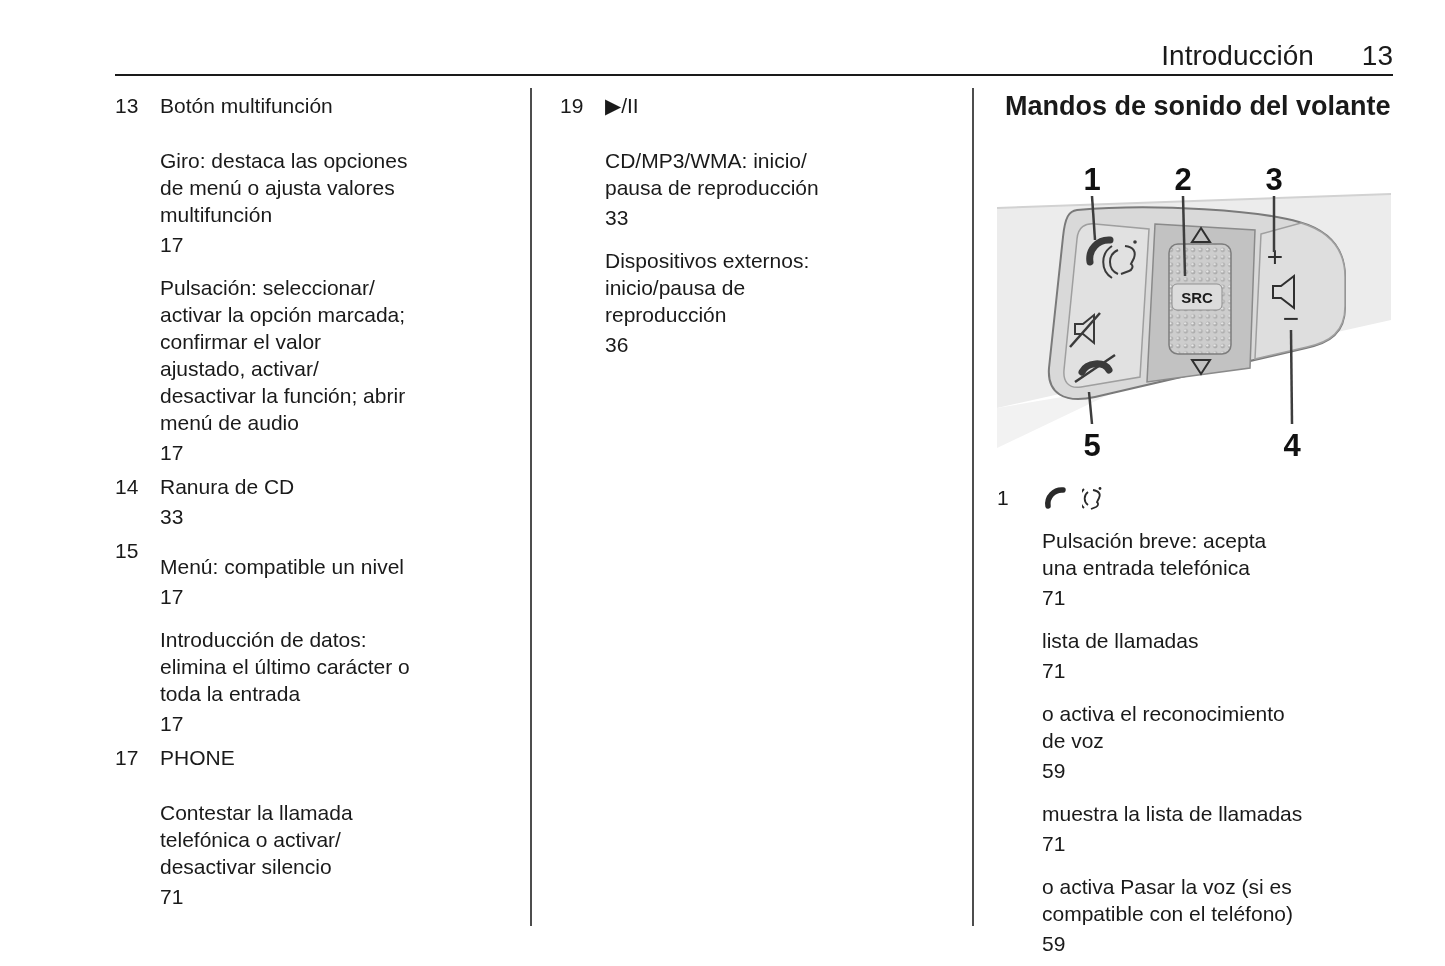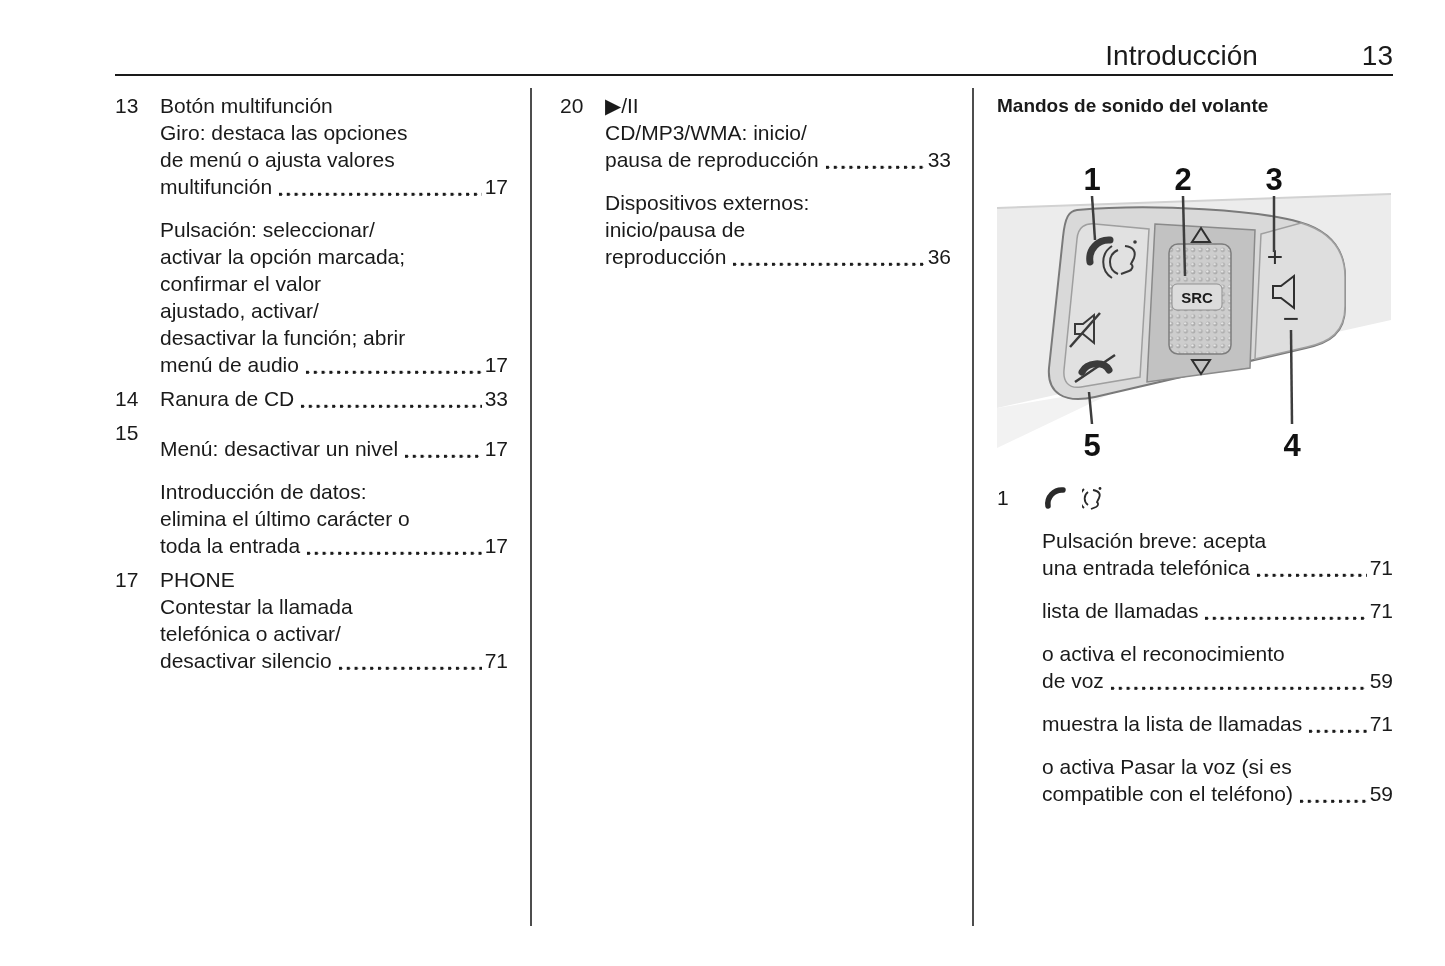--- a/index.html
+++ b/index.html
@@ -4,54 +4,54 @@
 <style>
   html,body{margin:0;padding:0;background:#ffffff;}
   body{
     width:1445px;height:966px;position:relative;overflow:hidden;
     font-family:"Liberation Sans","DejaVu Sans",sans-serif;
     color:#1a1a1a;
   }
   
   .header{
     position:absolute;top:41px;left:115px;width:1278px;
-    display:flex;justify-content:flex-end;align-items:baseline;gap:104px;
+    display:flex;justify-content:flex-end;align-items:baseline;gap:48px;
     font-size:28px;line-height:30px;
   }
   .header-rule{
     position:absolute;top:74px;left:115px;width:1278px;height:2px;background:#1a1a1a;
   }
   
   .divider{position:absolute;top:88px;height:838px;width:2px;background:#4d4d4d;}
   .divider-1{left:530px;}
   .divider-2{left:972px;}
   
   .col{position:absolute;top:92px;font-size:21px;line-height:27px;}
   .col-left{left:115px;width:393px;}
   .col-mid{left:560px;width:391px;}
   .col-right{left:997px;width:396px;}
   
   .entry{display:flex;margin-top:7px;}
   .col > .entry:first-child{margin-top:0;}
   .num{flex:0 0 45px;width:45px;}
   .body-txt{flex:1;min-width:0;}
   .para{margin-top:16px;}
-  .term + .para{margin-top:0;}
+  .term + .para{margin-top:28px;}
   .pre{white-space:pre-line;}
   .pre:empty{display:none;}
-  .tailrow{display:flex;align-items:baseline;}
+  .tailrow{display:flex;align-items:baseline;flex-direction:column;}
   .tailtext{white-space:nowrap;}
   .leader{
     flex:1;align-self:flex-end;height:5px;margin:0 3px 3px 6px;min-width:10px;
     background-image:radial-gradient(circle at 2.6px 2.6px,#1a1a1a 1.55px,transparent 2.05px);
     background-repeat:repeat-x;background-size:7.8px 5.2px;background-position:left bottom;
   }
   .pageref{white-space:nowrap;}
   
-  .section-title{font-weight:bold;font-size:19px;line-height:28px;}
+  .section-title{font-weight:bold;font-size:27px;line-height:28px;margin-left:8px;}
   .figure-wrap{margin-top:30px;width:394px;height:320px;}
   .entry-after-figure{margin-top:14px;}
   .term-icons{display:flex;align-items:center;gap:10px;height:27px;}
   svg text{font-family:"Liberation Sans","DejaVu Sans",sans-serif;}
   .callout{font-size:31px;font-weight:bold;fill:#111111;}
   .figtext{fill:#2f2f2f;}
 </style>
 </head>
 <body>
 
@@ -104,21 +104,21 @@
       </div>
     </div>
   </div>
 
   <div class="entry">
     <div class="num">15</div>
     <div class="body-txt">
       <div class="para">
 
         <div class="tailrow">
-          <span class="tailtext">Menú: desactivar un nivel</span>
+          <span class="tailtext">Menú: compatible un nivel</span>
           <span class="leader"></span>
           <span class="pageref">17</span>
         </div>
       </div>
       <div class="para">
         <div class="pre">Introducción de datos:
 elimina el último carácter o</div>
         <div class="tailrow">
           <span class="tailtext">toda la entrada</span>
           <span class="leader"></span>
@@ -143,21 +143,21 @@
         </div>
       </div>
     </div>
   </div>
 
 </div>
 
 <div class="col col-mid">
 
   <div class="entry">
-    <div class="num">20</div>
+    <div class="num">19</div>
     <div class="body-txt">
       <div class="term">▶/II</div>
       <div class="para">
         <div class="pre">CD/MP3/WMA: inicio/</div>
         <div class="tailrow">
           <span class="tailtext">pausa de reproducción</span>
           <span class="leader"></span>
           <span class="pageref">33</span>
         </div>
       </div>

